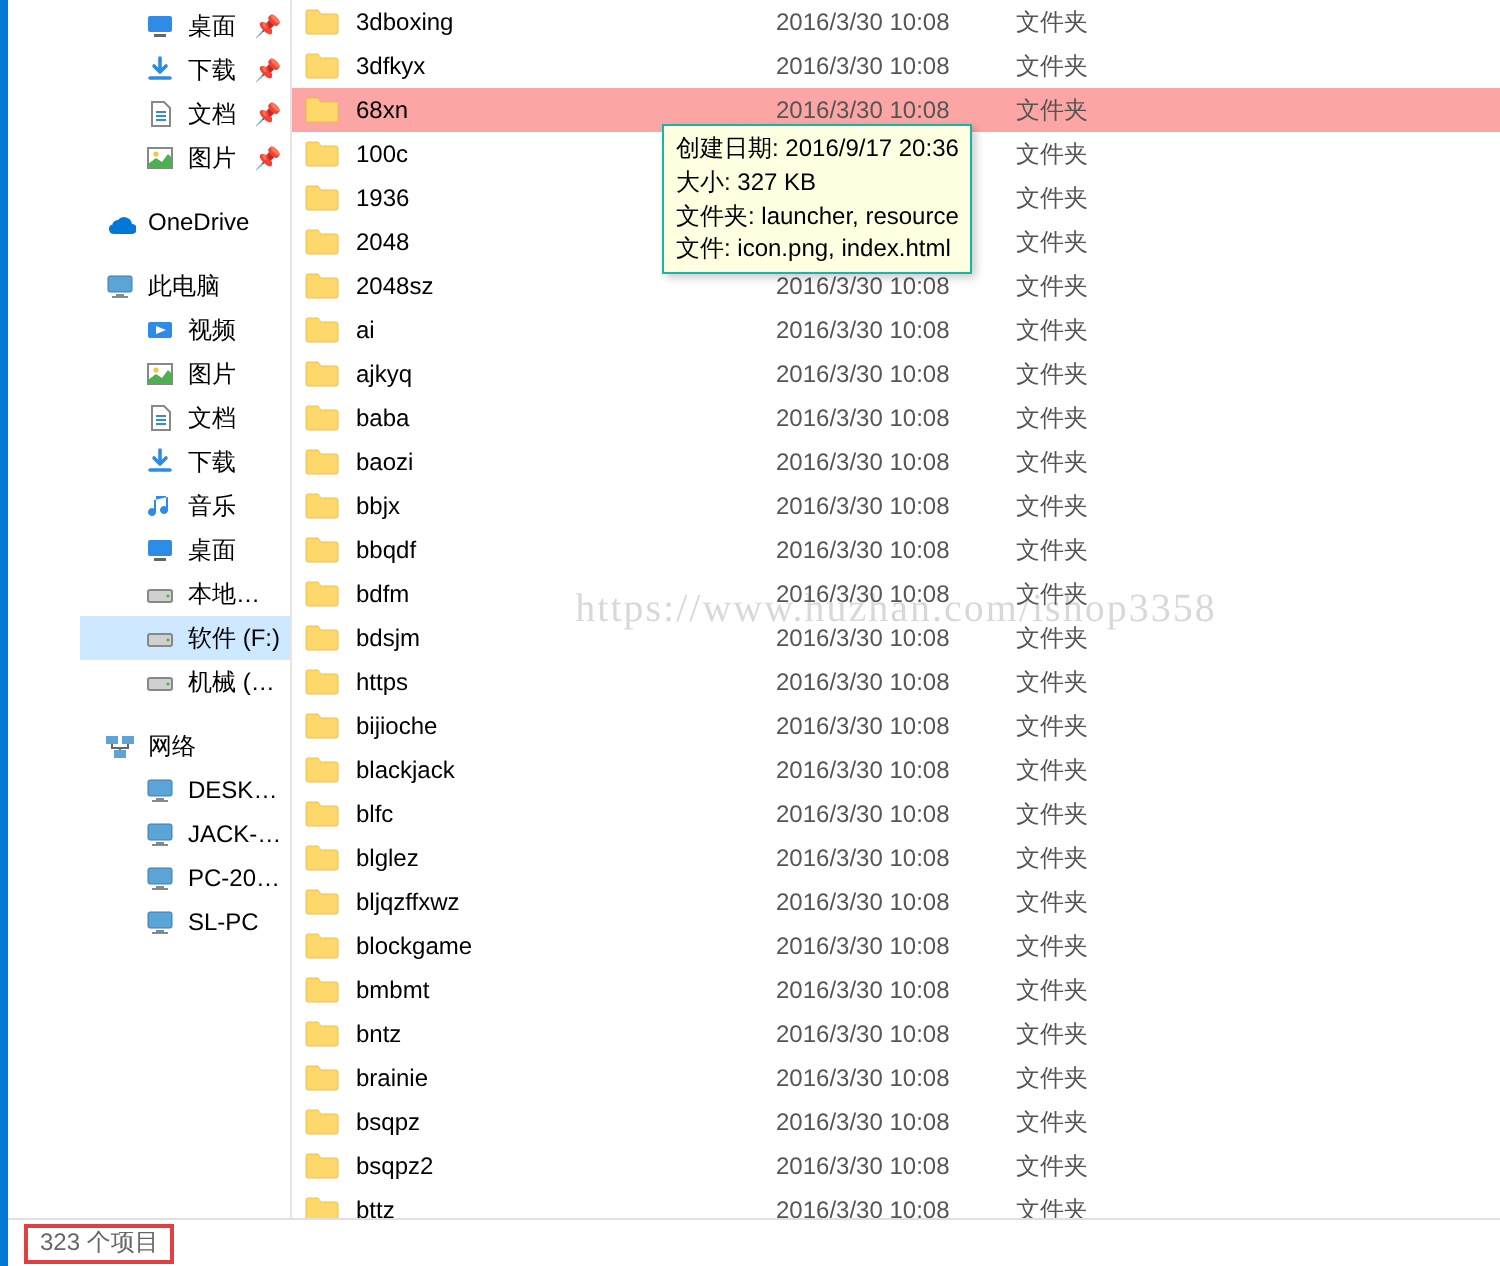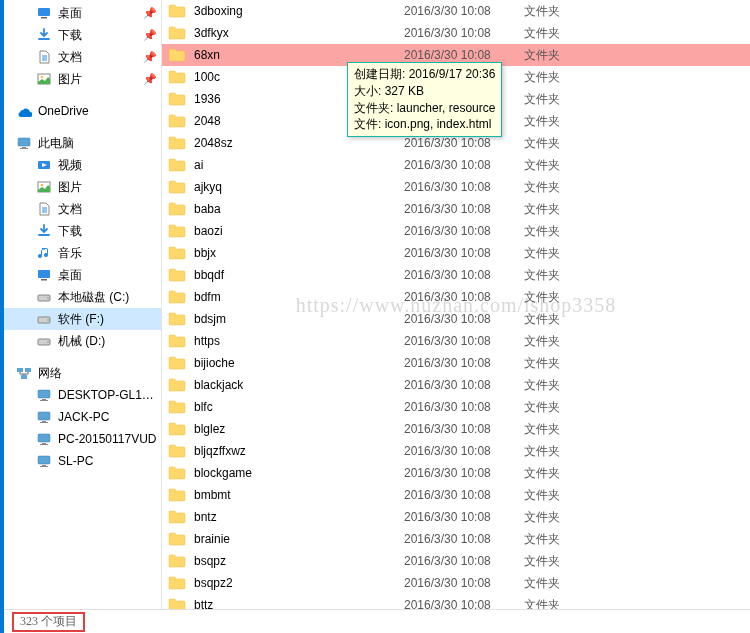--- a/index.html
+++ b/index.html
@@ -1,18 +1,18 @@
 <!DOCTYPE html>
 <html><head>
 <meta charset="utf-8">
 <style>
 * { margin: 0; padding: 0; box-sizing: border-box; font-family: "Microsoft YaHei", "Segoe UI", sans-serif; }
 body { width: 750px; height: 633px; display: flex; flex-direction: column; background: #fff; font-size: 12px; color: #000; overflow: hidden; border-left: 4px solid #0078d7; }
 .main { flex: 1; display: flex; overflow: hidden; }
-.sidebar { width: 158px; background: #fff; border-right: 1px solid #e5e5e5; overflow-y: auto; padding-top: 2px; }
+.sidebar { width: 142px; background: #fff; border-right: 1px solid #e5e5e5; overflow-y: auto; padding-top: 2px; padding-left: 36px; }
 .sidebar-item { display: flex; align-items: center; height: 22px; padding: 0 4px 0 12px; cursor: pointer; }
 .sidebar-item.indent { padding-left: 32px; }
 .sidebar-item.selected { background: #cde8ff; }
 .sidebar-icon { width: 16px; height: 16px; margin-right: 6px; flex-shrink: 0; display: flex; align-items: center; justify-content: center; }
 .sidebar-label { white-space: nowrap; overflow: hidden; text-overflow: ellipsis; }
 .sidebar-spacer { height: 10px; }
 .pin-icon { margin-left: auto; color: #888; font-size: 11px; }
 
 .content { flex: 1; display: flex; flex-direction: column; overflow: hidden; position: relative; }
 .file-list { flex: 1; overflow-y: auto; overflow-x: hidden; }
@@ -20,21 +20,21 @@
 .file-row.selected { background: #fca5a5; }
 .folder-icon { width: 18px; height: 14px; margin-right: 8px; flex-shrink: 0; }
 .file-name { flex: 0 0 210px; white-space: nowrap; overflow: hidden; }
 .file-date { flex: 0 0 120px; color: #555; }
 .file-type { flex: 0 0 80px; color: #555; }
 
 .tooltip { position: absolute; left: 185px; top: 62px; background: #ffffe1; border: 1px solid #14b8a6; padding: 3px 6px; font-size: 12px; line-height: 1.4; z-index: 100; box-shadow: 2px 2px 4px rgba(0,0,0,0.2); }
 .tooltip-line { white-space: nowrap; }
 
 .statusbar { height: 24px; border-top: 1px solid #e0e0e0; display: flex; align-items: center; padding: 0 8px; font-size: 12px; color: #666; }
-.status-text { border: 2px solid #e04040; padding: 0 6px; height: 20px; display: flex; align-items: center; font-family: Liberation Serif, serif; }
+.status-text { border: 2px solid #e04040; padding: 0 6px; height: 20px; display: flex; align-items: center; }
 
 .watermark { position: absolute; left: 50%; top: 50%; transform: translate(-50%, -50%); font-size: 20px; color: rgba(100,100,100,0.25); pointer-events: none; font-family: Liberation Serif, serif; letter-spacing: 1px; z-index: 50; }
 </style>
 </head>
 <body>
 
 <div class="main">
   <div class="sidebar">
     <div id="qa-container">
         <div class="sidebar-item indent">

